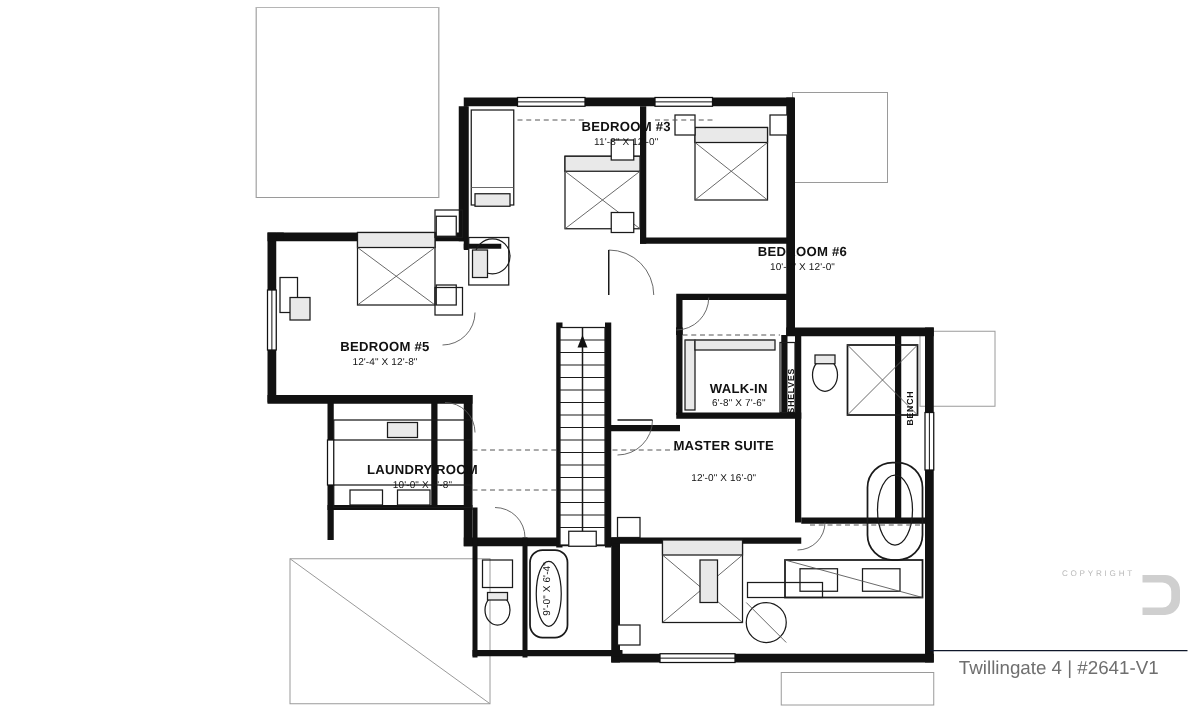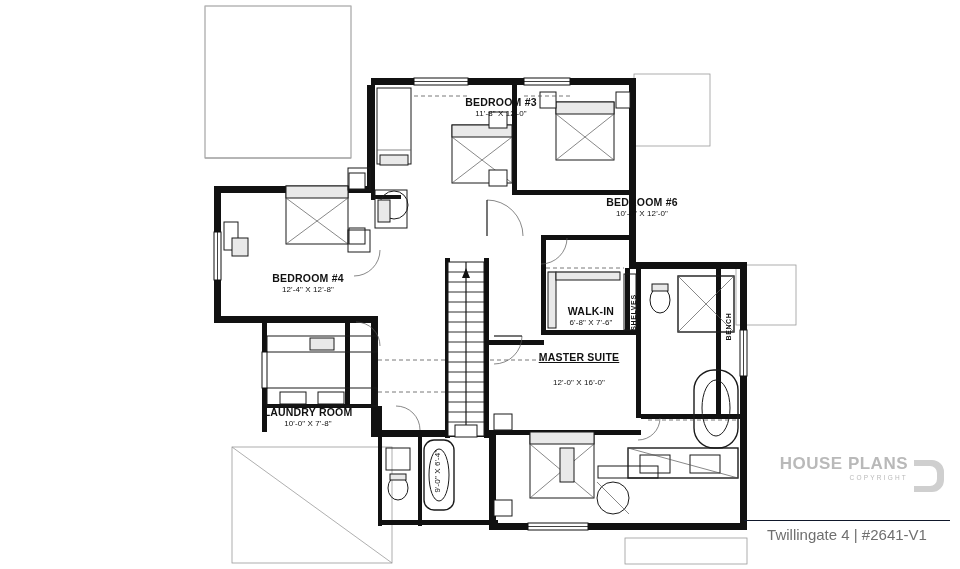--- a/index.html
+++ b/index.html
@@ -257,36 +257,36 @@
   <div class="t">BEDROOM #3</div>
   <div class="d">11'-8" X 12'-0"</div>
 </div>
 
 <div class="lbl" style="left:587px;top:196px;width:110px;">
   <div class="t">BEDROOM #6</div>
   <div class="d">10'-0" X 12'-0"</div>
 </div>
 
 <div class="lbl" style="left:253px;top:272px;width:110px;">
-  <div class="t">BEDROOM #4</div>
+  <div class="t">BEDROOM #5</div>
   <div class="d">12'-4" X 12'-8"</div>
 </div>
 
 <div class="lbl" style="left:543px;top:305px;width:96px;">
   <div class="t">WALK-IN</div>
   <div class="d">6'-8" X 7'-6"</div>
 </div>
 
-<div class="lbl" style="left:248px;top:370px;width:120px;margin-top:36px;">
+<div class="lbl" style="left:278px;top:370px;width:120px;">
   <div class="t">LAUNDRY ROOM</div>
   <div class="d">10'-0" X 7'-8"</div>
 </div>
 
 <div class="lbl" style="left:531px;top:352px;width:96px;">
-  <div class="t" style="line-height:1.1;text-decoration:underline;">
+  <div class="t" style="line-height:1.1;">
     <span>MASTER SUITE</span>
   </div>
   <div class="d" style="margin-top:14px;">12'-0" X 16'-0"</div>
 </div>
 
 <div class="lbl vert" style="left:604px;top:308px;width:60px;transform:rotate(-90deg);">
   <div class="d" style="font-size:7px;font-weight:bold;letter-spacing:.6px;">SHELVES</div>
 </div>
 
 <div class="lbl vert" style="left:699px;top:322px;width:60px;transform:rotate(-90deg);">
@@ -295,17 +295,16 @@
 
 <div class="lbl vert" style="left:407px;top:466px;width:60px;transform:rotate(-90deg);">
   <div class="d" style="font-size:8px;">9'-0" X 6'-4"</div>
 </div>
 
 <svg class="brandmark" viewBox="0 0 34 36">
   <path d="M2 2 h18 a12 12 0 0 1 12 12 v8 a12 12 0 0 1 -12 12 h-18 v-6 h16 a7 7 0 0 0 7 -7 v-6 a7 7 0 0 0 -7 -7 h-16 z" fill="#cfcfcf"></path>
 </svg>
 
 <div class="brand" style="right:52px;">
-  <div class="b2">HOUSE PLANS</div>
   <div class="b3">COPYRIGHT</div>
 </div>
 
 <div class="footer">Twillingate 4 | #2641-V1</div>
 
 </body></html>

